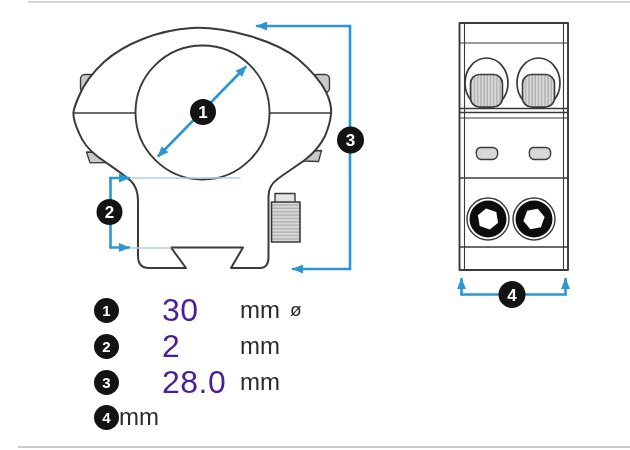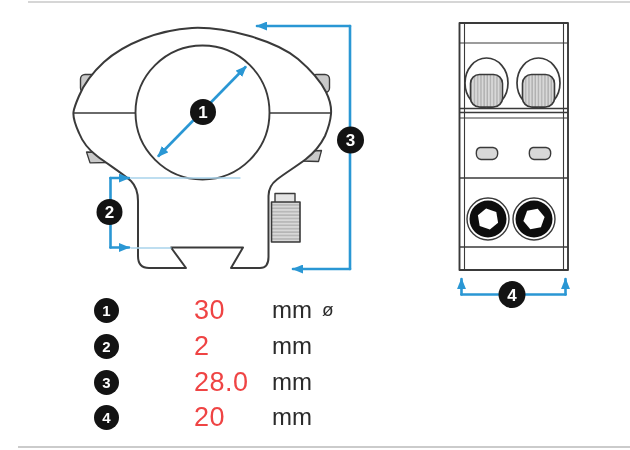--- a/index.html
+++ b/index.html
@@ -15,21 +15,21 @@
     font-family:"Liberation Sans",sans-serif;font-weight:bold;font-size:17px;fill:#ffffff;
     text-anchor:middle;dominant-baseline:central;
   }
   .legend{position:absolute;left:0;top:0;width:100%;height:100%;pointer-events:none;}
   .legend-row{position:absolute;left:94px;display:flex;align-items:center;height:28px;}
   .legend-badge{
     width:25px;height:25px;border-radius:50%;background:#131313;color:#fff;
     display:flex;align-items:center;justify-content:center;
     font-size:15px;font-weight:bold;flex:0 0 25px;
   }
-  .legend-value{margin-left:75px;width:78px;font-size:27px;color:#ef4444;letter-spacing:.5px;}
+  .legend-value{margin-left:43px;width:78px;font-size:32px;color:#4c1d95;letter-spacing:.5px;}
   .legend-unit{font-size:24px;color:#2b2b2b;}
   .legend-suffix{font-size:19px;color:#2b2b2b;margin-left:10px;}
 </style>
 </head>
 <body>
 
 <div class="canvas">
 
   <div class="rule top"></div>
 
@@ -169,20 +169,19 @@
       <span class="legend-suffix"></span>
     </div>
     <div class="legend-row" style="top:368px;">
       <span class="legend-badge">3</span>
       <span class="legend-value">28.0</span>
       <span class="legend-unit">mm</span>
       <span class="legend-suffix"></span>
     </div>
     <div class="legend-row" style="top:403px;">
       <span class="legend-badge">4</span>
-      <span class="legend-value">20</span>
       <span class="legend-unit">mm</span>
       <span class="legend-suffix"></span>
     </div>
   </div>
 
   <div class="rule bottom"></div>
 </div>
 
 </body></html>

